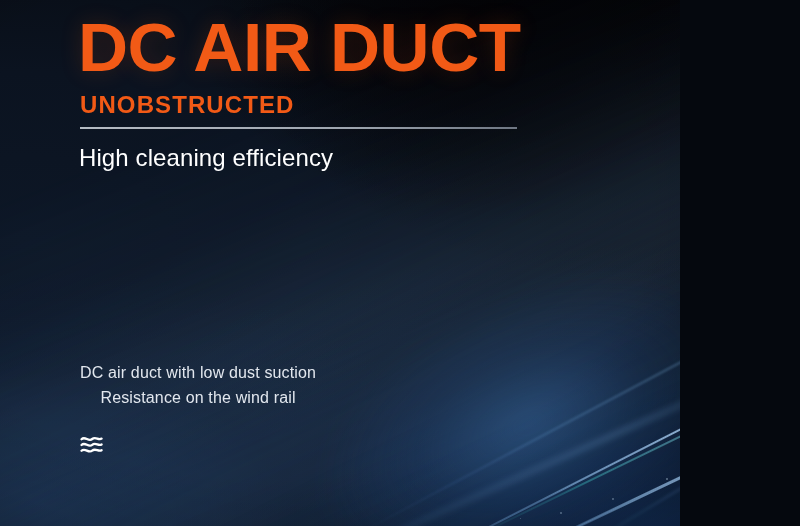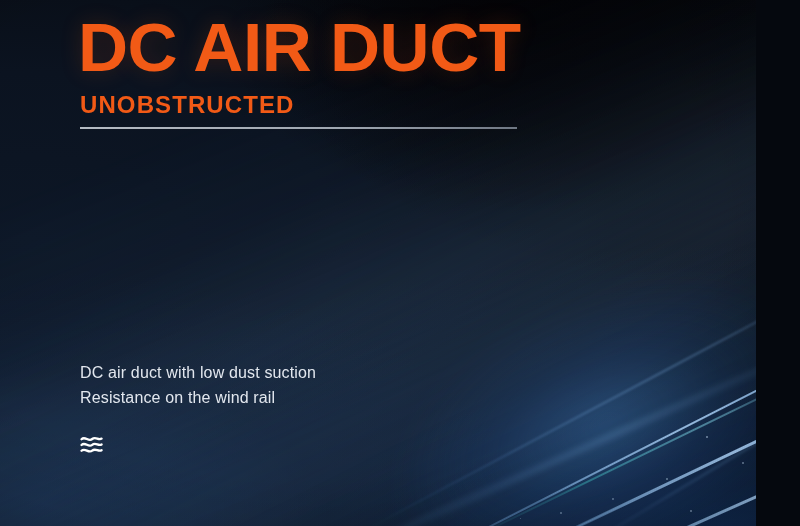--- a/index.html
+++ b/index.html
@@ -6,21 +6,21 @@
 
   html, body {
     width:800px; height:526px;
     background:#05080e;
     font-family:"Liberation Sans", sans-serif;
     overflow:hidden;
   }
 
   #banner {
     position:relative;
-    width:756px; height:526px;
+    width:680px; height:526px;
     overflow:hidden;
     background:#0a0d14;
   }
 
   
 
   .bg-base {
     position:absolute; inset:0;
     background:
       radial-gradient(120% 95% at 4% 46%,  #0d1726 0%, #0b1320 34%, #070b12 64%, #05080d 100%),
@@ -187,21 +187,21 @@
   }
 
   .body-copy {
     position:absolute;
     left:80px; top:360px;
     font-size:16px;
     line-height:25px;
     color:#e2e7ee;
     letter-spacing:.15px;
   }
-  .body-copy div { white-space:nowrap; }
+  .body-copy div { white-space:nowrap;text-align:center; }
 
   .wave-icon {
     position:absolute;
     left:79px; top:434px;
     width:26px; height:22px;
   }
 </style>
 </head>
 <body>
 
@@ -251,20 +251,21 @@
   <div class="vignette"></div>
 
   <div class="content">
 
     <div class="title">DC AIR DUCT</div>
 
     <div class="subtitle">UNOBSTRUCTED</div>
 
     <div class="divider"></div>
 
+    <div class="tagline">High cleaning efficiency</div>
 
     <div class="body-copy">
       <div>DC air duct with low dust suction</div>
       <div>Resistance on the wind rail</div>
     </div>
 
     <div class="wave-icon">
       <svg viewBox="0 0 26 22" width="26" height="22" aria-hidden="true">
         <g fill="none" stroke="#ffffff" stroke-width="2.3" stroke-linecap="round">
           <path d="M2.5 5.2 C 6.2 1.6, 9.4 8.2, 13.2 5.0 C 16.6 2.2, 19.4 6.6, 22.6 4.6"></path>

